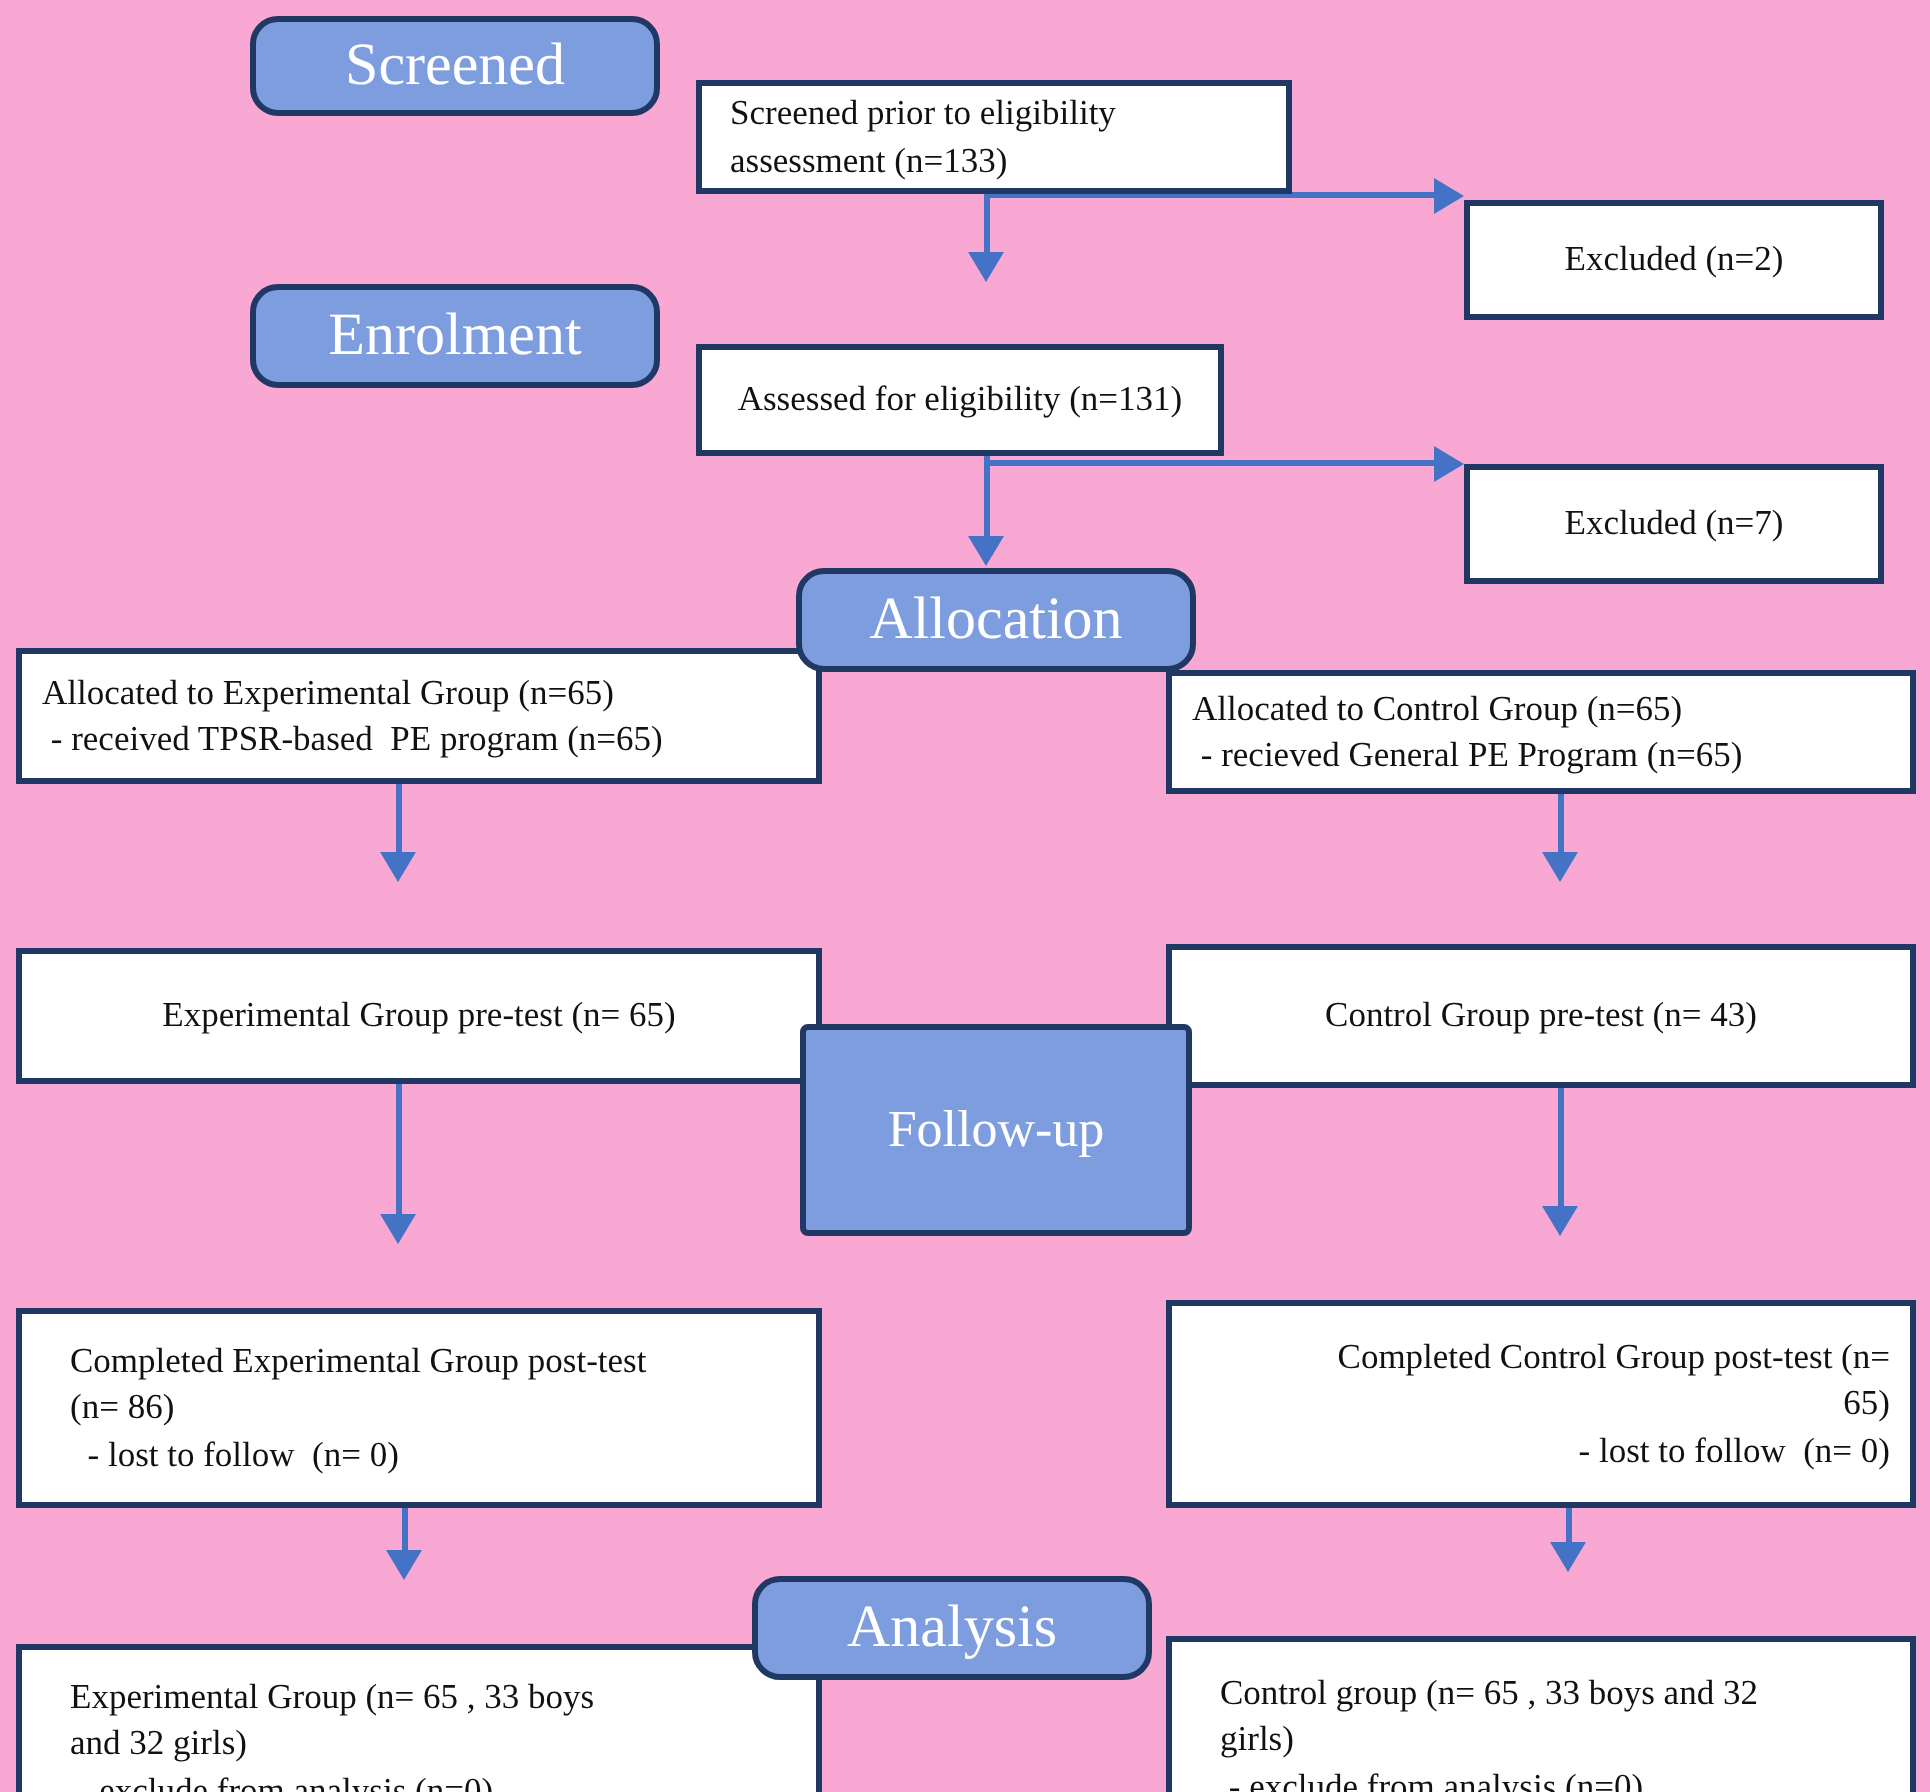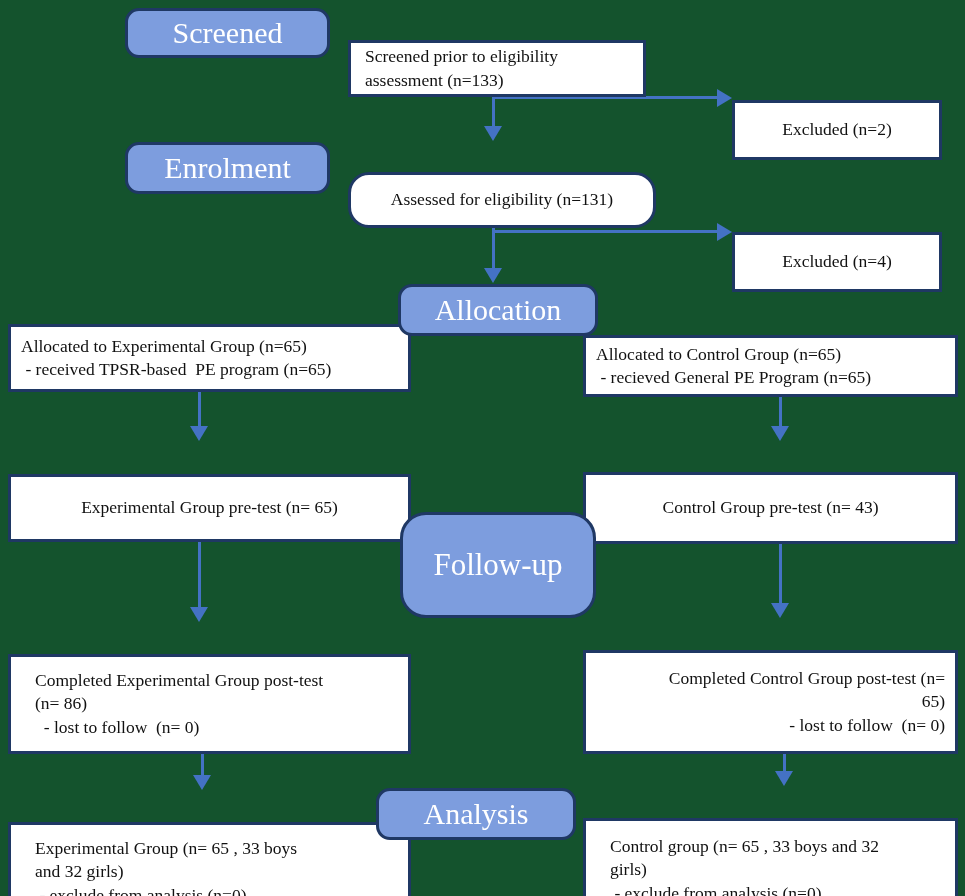--- a/index.html
+++ b/index.html
@@ -5,31 +5,31 @@
   :root{
     --stage-fill:#7d9dde;
     --stage-border:#1f3864;
     --box-border:#1f3864;
     --arrow:#4472c4;
     --stage-text:#ffffff;
     --box-text:#111111;
   }
   html,body{margin:0;padding:0;background:#ffffff;}
   #canvas{
-    position:relative;width:965px;height:896px;background:#14532d;
+    position:relative;width:965px;height:896px;background:#f9a8d4;
     font-family:"Liberation Serif","DejaVu Serif",serif;color:var(--box-text);
     overflow:hidden;
   }
   .stage{
     position:absolute;display:flex;align-items:center;justify-content:center;
     background:var(--stage-fill);border:3px solid var(--stage-border);
     border-radius:14px;color:var(--stage-text);font-size:30px;z-index:5;
     box-sizing:border-box;
   }
-  .stage.big{border-radius:26px;font-size:31px;}
+  .stage.big{border-radius:4px;font-size:26px;}
   .wbox{
     position:absolute;background:#ffffff;border:3px solid var(--box-border);
     box-sizing:border-box;font-size:17.5px;line-height:1.32;z-index:2;margin-top:32px;
   }
   .wbox .txt{white-space:pre-wrap;}
   .centered{display:flex;align-items:center;justify-content:center;text-align:center;}
   .leftish{display:flex;flex-direction:column;justify-content:center;padding:4px 10px;}
   .vline{position:absolute;width:3px;background:var(--arrow);z-index:1;}
   .hline{position:absolute;height:3px;background:var(--arrow);z-index:1;}
   .head-down{
@@ -60,25 +60,25 @@
   </div>
   <div class="wbox centered" style="left:732px;top:68px;width:210px;height:60px;justify-content:center;">
     <div class="txt">Excluded (n=2)</div>
   </div>
 
   <div class="vline" style="left:492px;top:64px;height:64px;"></div>
   <div class="head-down" style="left:484px;top:126px;"></div>
   <div class="hline" style="left:492px;top:96px;width:226px;"></div>
   <div class="head-right" style="left:717px;top:89px;"></div>
 
-  <div class="wbox centered" style="left:348px;top:140px;width:308px;height:56px;border-radius:21px;">
+  <div class="wbox centered" style="left:348px;top:140px;width:264px;height:56px;">
     <div class="txt">Assessed for eligibility (n=131)</div>
   </div>
   <div class="wbox centered" style="left:732px;top:200px;width:210px;height:60px;">
-    <div class="txt">Excluded (n=4)</div>
+    <div class="txt">Excluded (n=7)</div>
   </div>
 
   <div class="vline" style="left:492px;top:196px;height:74px;"></div>
   <div class="head-down" style="left:484px;top:268px;"></div>
   <div class="hline" style="left:492px;top:230px;width:226px;"></div>
   <div class="head-right" style="left:717px;top:223px;"></div>
 
   <div class="wbox leftish" style="left:8px;top:292px;width:403px;height:68px;">
     <div class="txt">Allocated to Experimental Group (n=65)
  - received TPSR-based  PE program (n=65)</div>

